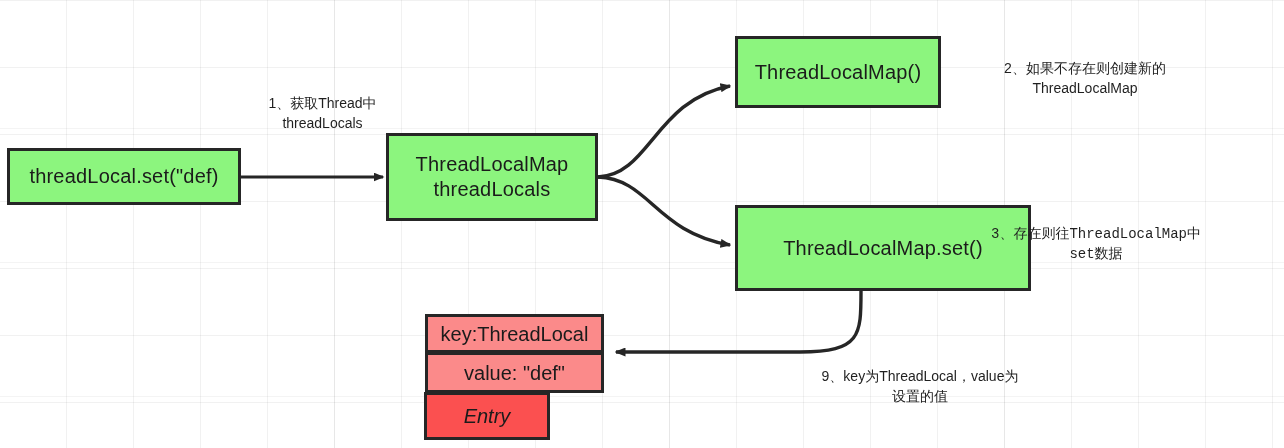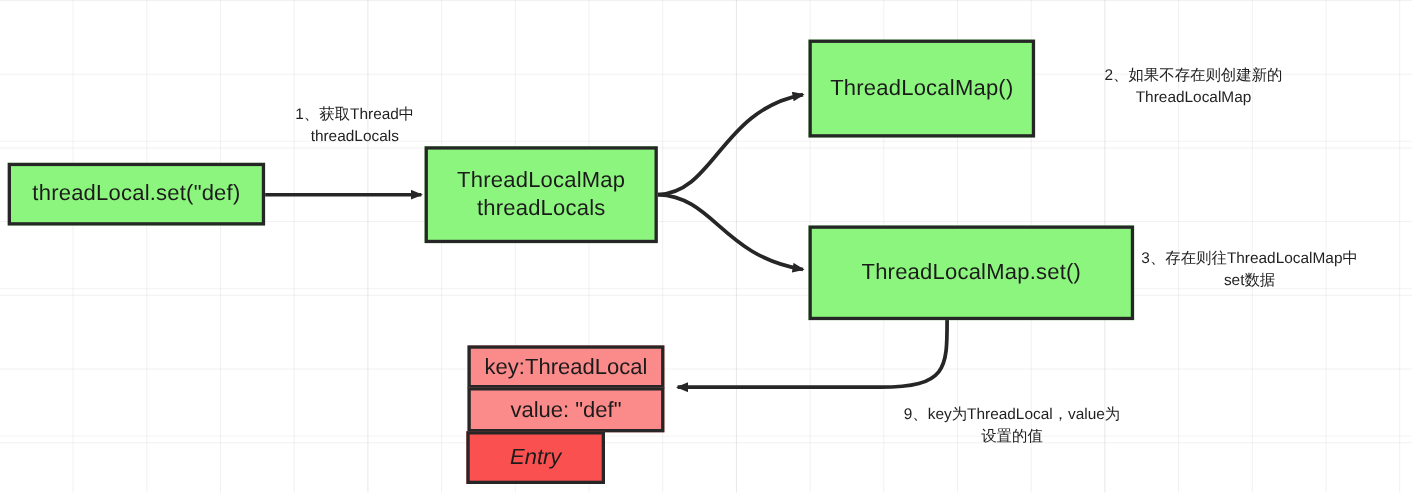--- a/index.html
+++ b/index.html
@@ -101,35 +101,35 @@
     <path d="M 598 177 C 650 179 655 232 730 245" fill="none" stroke="#262626" stroke-width="3.4" marker-end="url(#arrow)"></path>
 
     <path d="M 861 291 C 861 335 861 352 800 352 C 740 352 680 352 616 352" fill="none" stroke="#262626" stroke-width="3.4" marker-end="url(#arrow)"></path>
   </svg>
 
   <div class="node node-green" style="left:7px; top:148px; width:234px; height:57px;">threadLocal.set("def)</div>
 
   <div class="node node-green" style="left:386px; top:133px; width:212px; height:88px;">ThreadLocalMap
 threadLocals</div>
 
-  <div class="node node-green" style="left:735px; top:36px; width:206px; height:89px;">ThreadLocalMap()</div>
+  <div class="node node-green" style="left:735px; top:36px; width:206px; height:72px;">ThreadLocalMap()</div>
 
   <div class="node node-green" style="left:735px; top:205px; width:296px; height:86px;">ThreadLocalMap.set()</div>
 
   <div class="entry-cell entry-key" style="left:425px; top:314px; width:179px; height:39px;text-align:center;">key:ThreadLocal</div>
 
   <div class="entry-cell entry-value" style="left:425px; top:352px; width:179px; height:41px;">value: "def"</div>
 
   <div class="entry-cell entry-name" style="left:424px; top:392px; width:126px; height:48px;font-style:italic;">Entry</div>
 
   <div class="label" style="left:225px; top:93px; width:195px;">1、获取Thread中
 threadLocals</div>
 
   <div class="label" style="left:940px; top:58px; width:290px;">2、如果不存在则创建新的
 ThreadLocalMap</div>
 
-  <div class="label" style="left:988px; top:224px; width:296px;">3、存在则往ThreadLocalMap中
+  <div class="label" style="left:948px; top:224px; width:296px;font-family:Liberation Mono, monospace;">3、存在则往ThreadLocalMap中
 set数据</div>
 
   <div class="label" style="left:762px; top:366px; width:316px;">9、key为ThreadLocal，value为
 设置的值</div>
 
 </div>
 
 </body></html>

